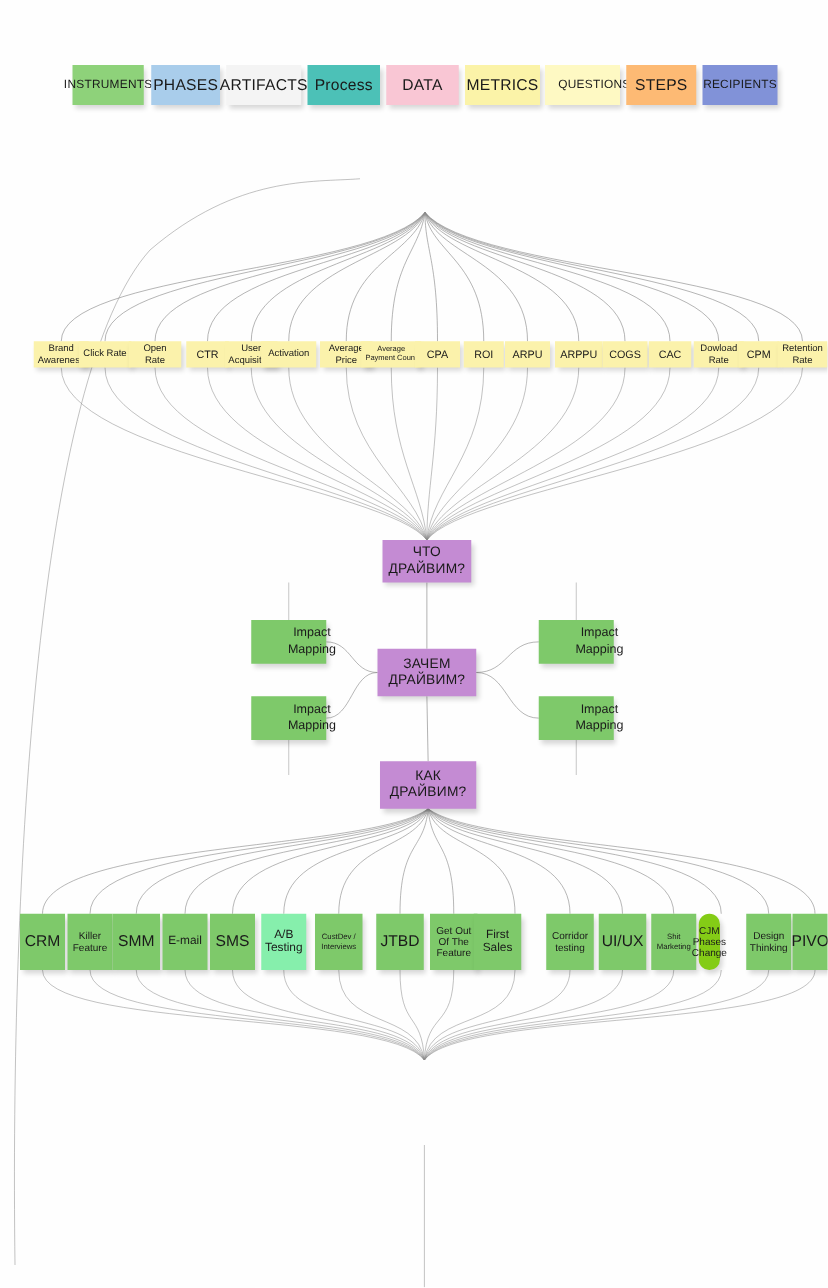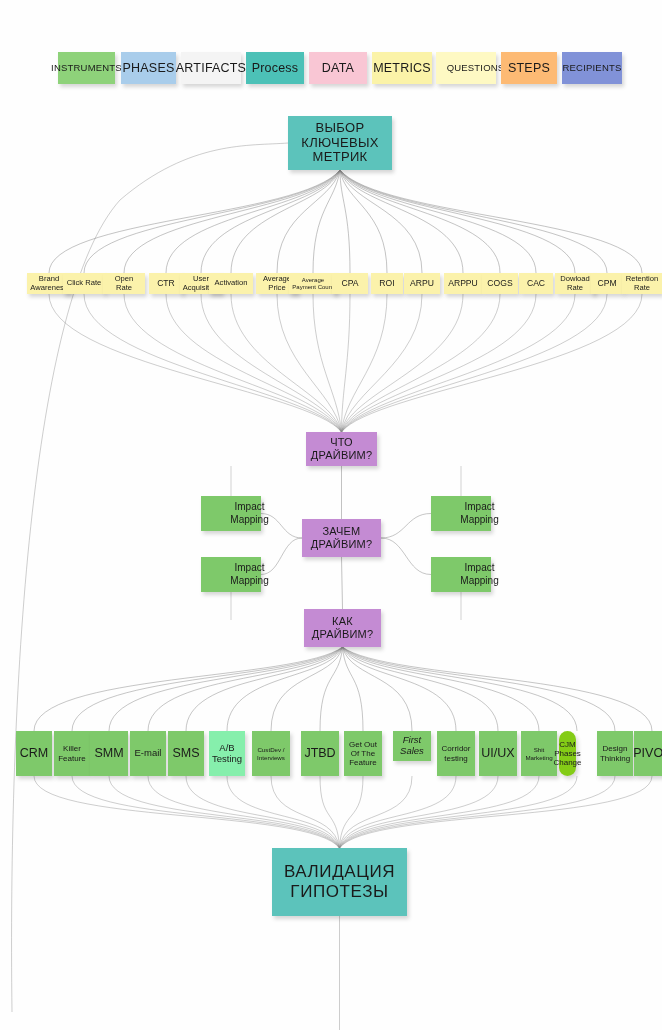--- a/index.html
+++ b/index.html
@@ -158,25 +158,20 @@
     </svg>
 <div class="node legend-note" style="left: 58px; top: 52px; width: 57px; height: 32px; background: rgb(142, 210, 122);">INSTRUMENTS</div>
     <div class="node legend-note big" style="left: 121px; top: 52px; width: 55px; height: 32px; background: rgb(169, 205, 235);">PHASES</div>
     <div class="node legend-note big" style="left: 181px; top: 52px; width: 60px; height: 32px; background: rgb(244, 244, 244);">ARTIFACTS</div>
     <div class="node legend-note big" style="left: 246px; top: 52px; width: 58px; height: 32px; background: rgb(76, 193, 183);">Process</div>
     <div class="node legend-note big" style="left: 309px; top: 52px; width: 58px; height: 32px; background: rgb(249, 198, 212);">DATA</div>
     <div class="node legend-note big" style="left: 372px; top: 52px; width: 60px; height: 32px; background: rgb(251, 243, 168);">METRICS</div>
     <div class="node legend-note" style="left: 436px; top: 52px; width: 60px; height: 32px; background: #fef9c3; padding-left: 22px;">QUESTIONS</div>
     <div class="node legend-note big" style="left: 501px; top: 52px; width: 56px; height: 32px; background: #fdba74;">STEPS</div>
     <div class="node legend-note" style="left: 562px; top: 52px; width: 60px; height: 32px; background: rgb(129, 146, 216);">RECIPIENTS</div>
-    <div class="node title-node" style="left: 288px; top: 116px; width: 104px; height: 54px; background: rgb(92, 195, 187);">ВЫБОР
-КЛЮЧЕВЫХ
-МЕТРИК</div>
-    <div class="node title-node huge" style="left: 272px; top: 848px; width: 135px; height: 68px; background: rgb(92, 195, 187);">ВАЛИДАЦИЯ
-ГИПОТЕЗЫ</div>
     <div class="node decision" style="left: 306px; top: 432px; width: 71px; height: 34px; background: rgb(196, 139, 211);">ЧТО
 ДРАЙВИМ?</div>
     <div class="node decision" style="left: 302px; top: 519px; width: 79px; height: 38px; background: rgb(196, 139, 211);">ЗАЧЕМ
 ДРАЙВИМ?</div>
     <div class="node decision" style="left: 304px; top: 609px; width: 77px; height: 38px; background: rgb(196, 139, 211);">КАК
 ДРАЙВИМ?</div>
     <div class="node impact" style="left: 201px; top: 496px; width: 60px; height: 35px; background: rgb(126, 201, 106);">Impact
 Mapping</div>
     <div class="node impact" style="left: 431px; top: 496px; width: 60px; height: 35px; background: rgb(126, 201, 106);">Impact
 Mapping</div>
@@ -214,21 +209,21 @@
     <div class="node tool t-md" style="left: 130px; top: 731px; width: 36px; height: 45px; background: rgb(126, 201, 106);">E-mail</div>
     <div class="node tool t-lg" style="left: 168px; top: 731px; width: 36px; height: 45px; background: rgb(126, 201, 106);">SMS</div>
     <div class="node tool t-md" style="left: 209px; top: 731px; width: 36px; height: 45px; background: #86efac;">A/B
 Testing</div>
     <div class="node tool t-xs" style="left: 252px; top: 731px; width: 38px; height: 45px; background: rgb(126, 201, 106);">CustDev /
 Interviews</div>
     <div class="node tool t-lg" style="left: 301px; top: 731px; width: 38px; height: 45px; background: rgb(126, 201, 106);">JTBD</div>
     <div class="node tool" style="left: 344px; top: 731px; width: 38px; height: 45px; background: rgb(126, 201, 106);">Get Out
 Of The
 Feature</div>
-    <div class="node tool t-md" style="left: 393px; top: 731px; width: 38px; height: 30px; background: rgb(126, 201, 106); font-style: italic;">First
+    <div class="node tool t-md" style="left: 379px; top: 731px; width: 38px; height: 45px; background: rgb(126, 201, 106);">First
 Sales</div>
     <div class="node tool" style="left: 437px; top: 731px; width: 38px; height: 45px; background: rgb(126, 201, 106);">Corridor
 testing</div>
     <div class="node tool t-lg" style="left: 479px; top: 731px; width: 38px; height: 45px; background: rgb(126, 201, 106);">UI/UX</div>
     <div class="node tool t-xs" style="left: 521px; top: 731px; width: 36px; height: 45px; background: rgb(126, 201, 106);">Shit
 Marketing</div>
     <div class="node tool" style="left: 559px; top: 731px; width: 17px; height: 45px; background: #84cc16; border-radius: 16px;">CJM
 Phases
 Change</div>
     <div class="node tool" style="left: 597px; top: 731px; width: 36px; height: 45px; background: rgb(126, 201, 106);">Design

